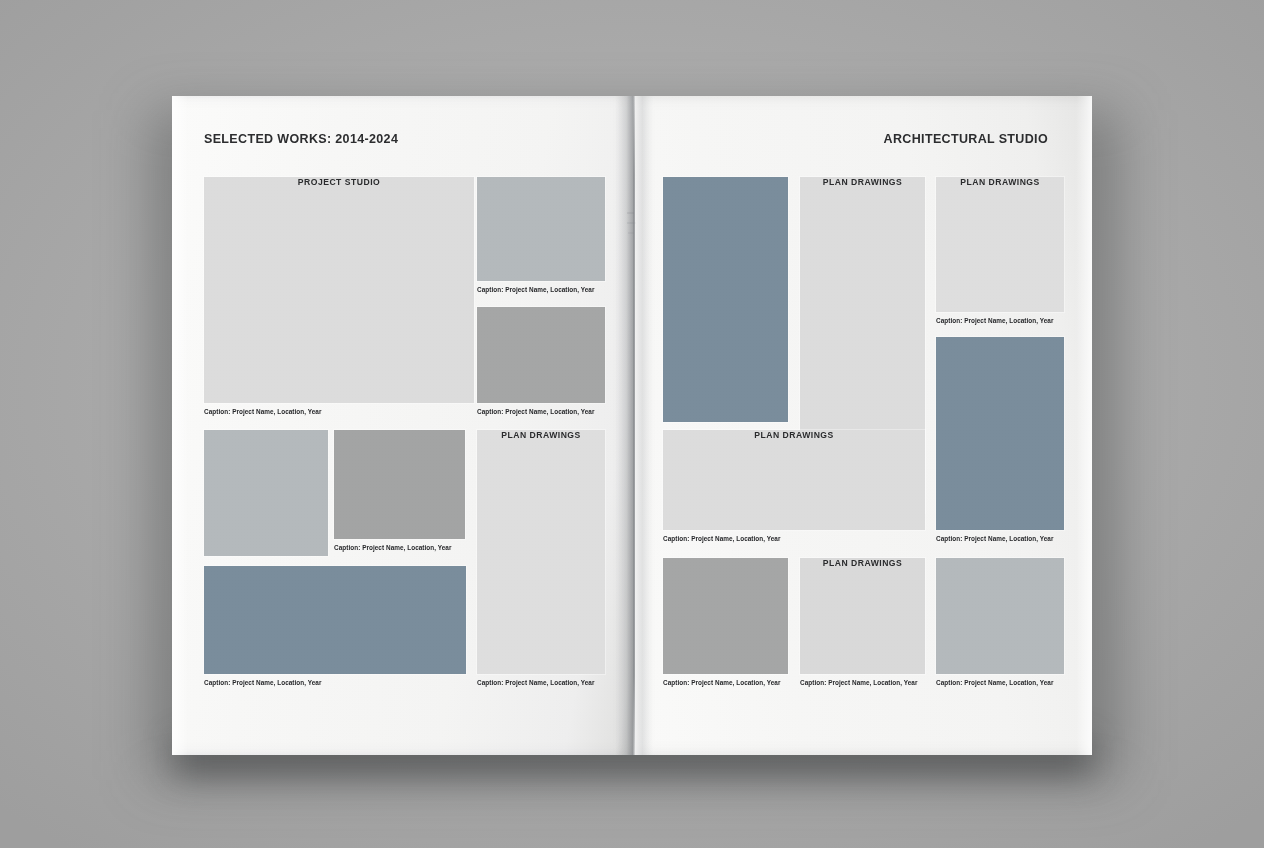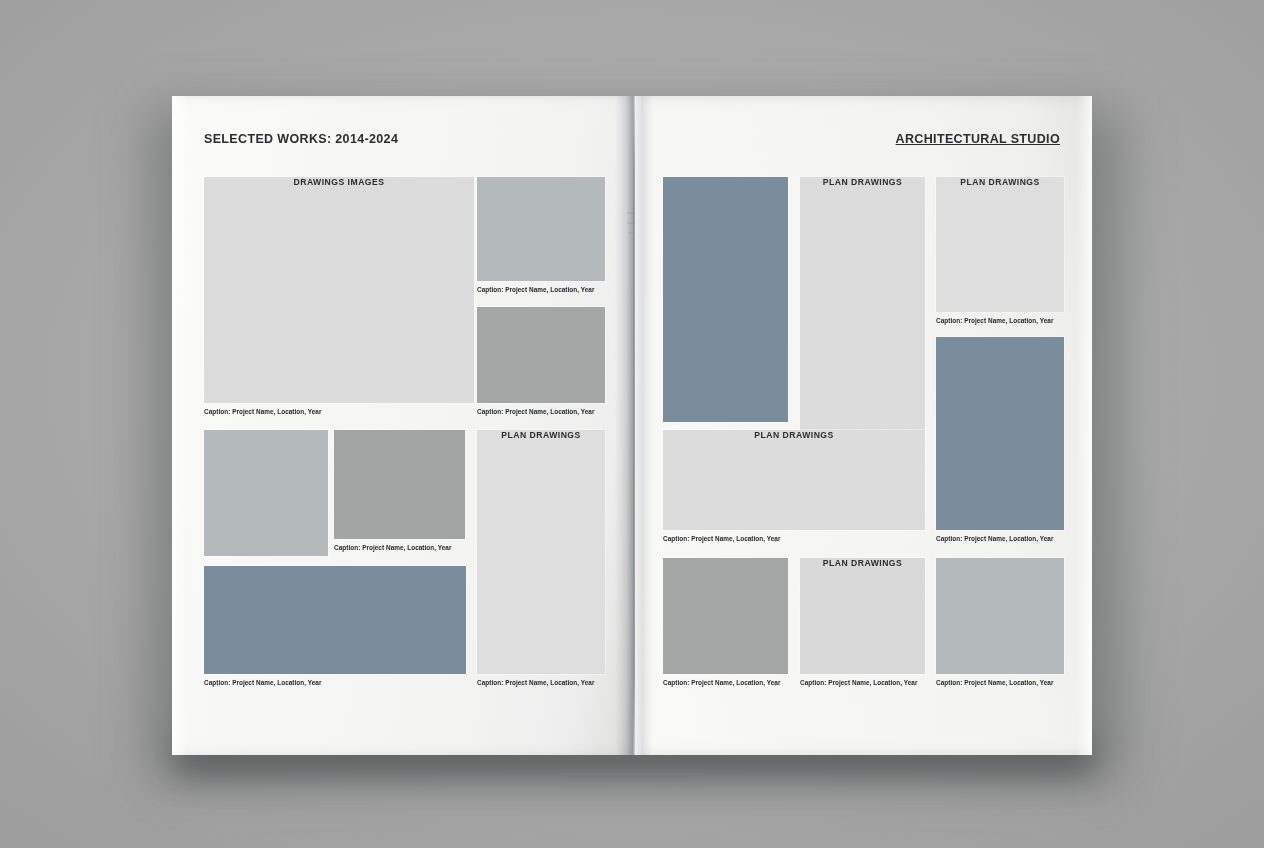--- a/index.html
+++ b/index.html
@@ -130,21 +130,21 @@
   .page-header {
     position: absolute;
     top: 36px;
     font-size: 12.5px;
     letter-spacing: 0.35px;
     color: #2c2d2f;
     font-weight: 600;
     white-space: nowrap;
   }
   .header-left  { left: 32px; }
-  .header-right { right: 32px; text-decoration: underline; }
+  .header-right { right: 44px; }
 
   
   .content {
     position: absolute;
     left: 0; top: 0; right: 0; bottom: 0;
   }
 
   
   .block {
     position: absolute;
@@ -208,21 +208,21 @@
     <div class="page page-left">
       <div class="paper-grain"></div>
       <div class="edge-sheen-left"></div>
 
       <div class="page-header header-left">SELECTED WORKS: 2014-2024</div>
 
       <div class="content">
 
         <div class="block" style="left:32px; top:81px; width:270px; height:247px;">
           <div class="swatch" style="height:226px; background:#dcdcdc;">
-            <span class="swatch-label">DRAWINGS IMAGES</span>
+            <span class="swatch-label">PROJECT STUDIO</span>
           </div>
           <div class="caption" style="top:231px;">Caption: Project Name, Location, Year</div>
         </div>
 
         <div class="block" style="left:305px; top:81px; width:128px; height:124px;">
           <div class="swatch" style="height:104px; background:#b4b9bc;">
             <span class="swatch-label"></span>
           </div>
           <div class="caption" style="top:109px;">Caption: Project Name, Location, Year</div>
         </div>

